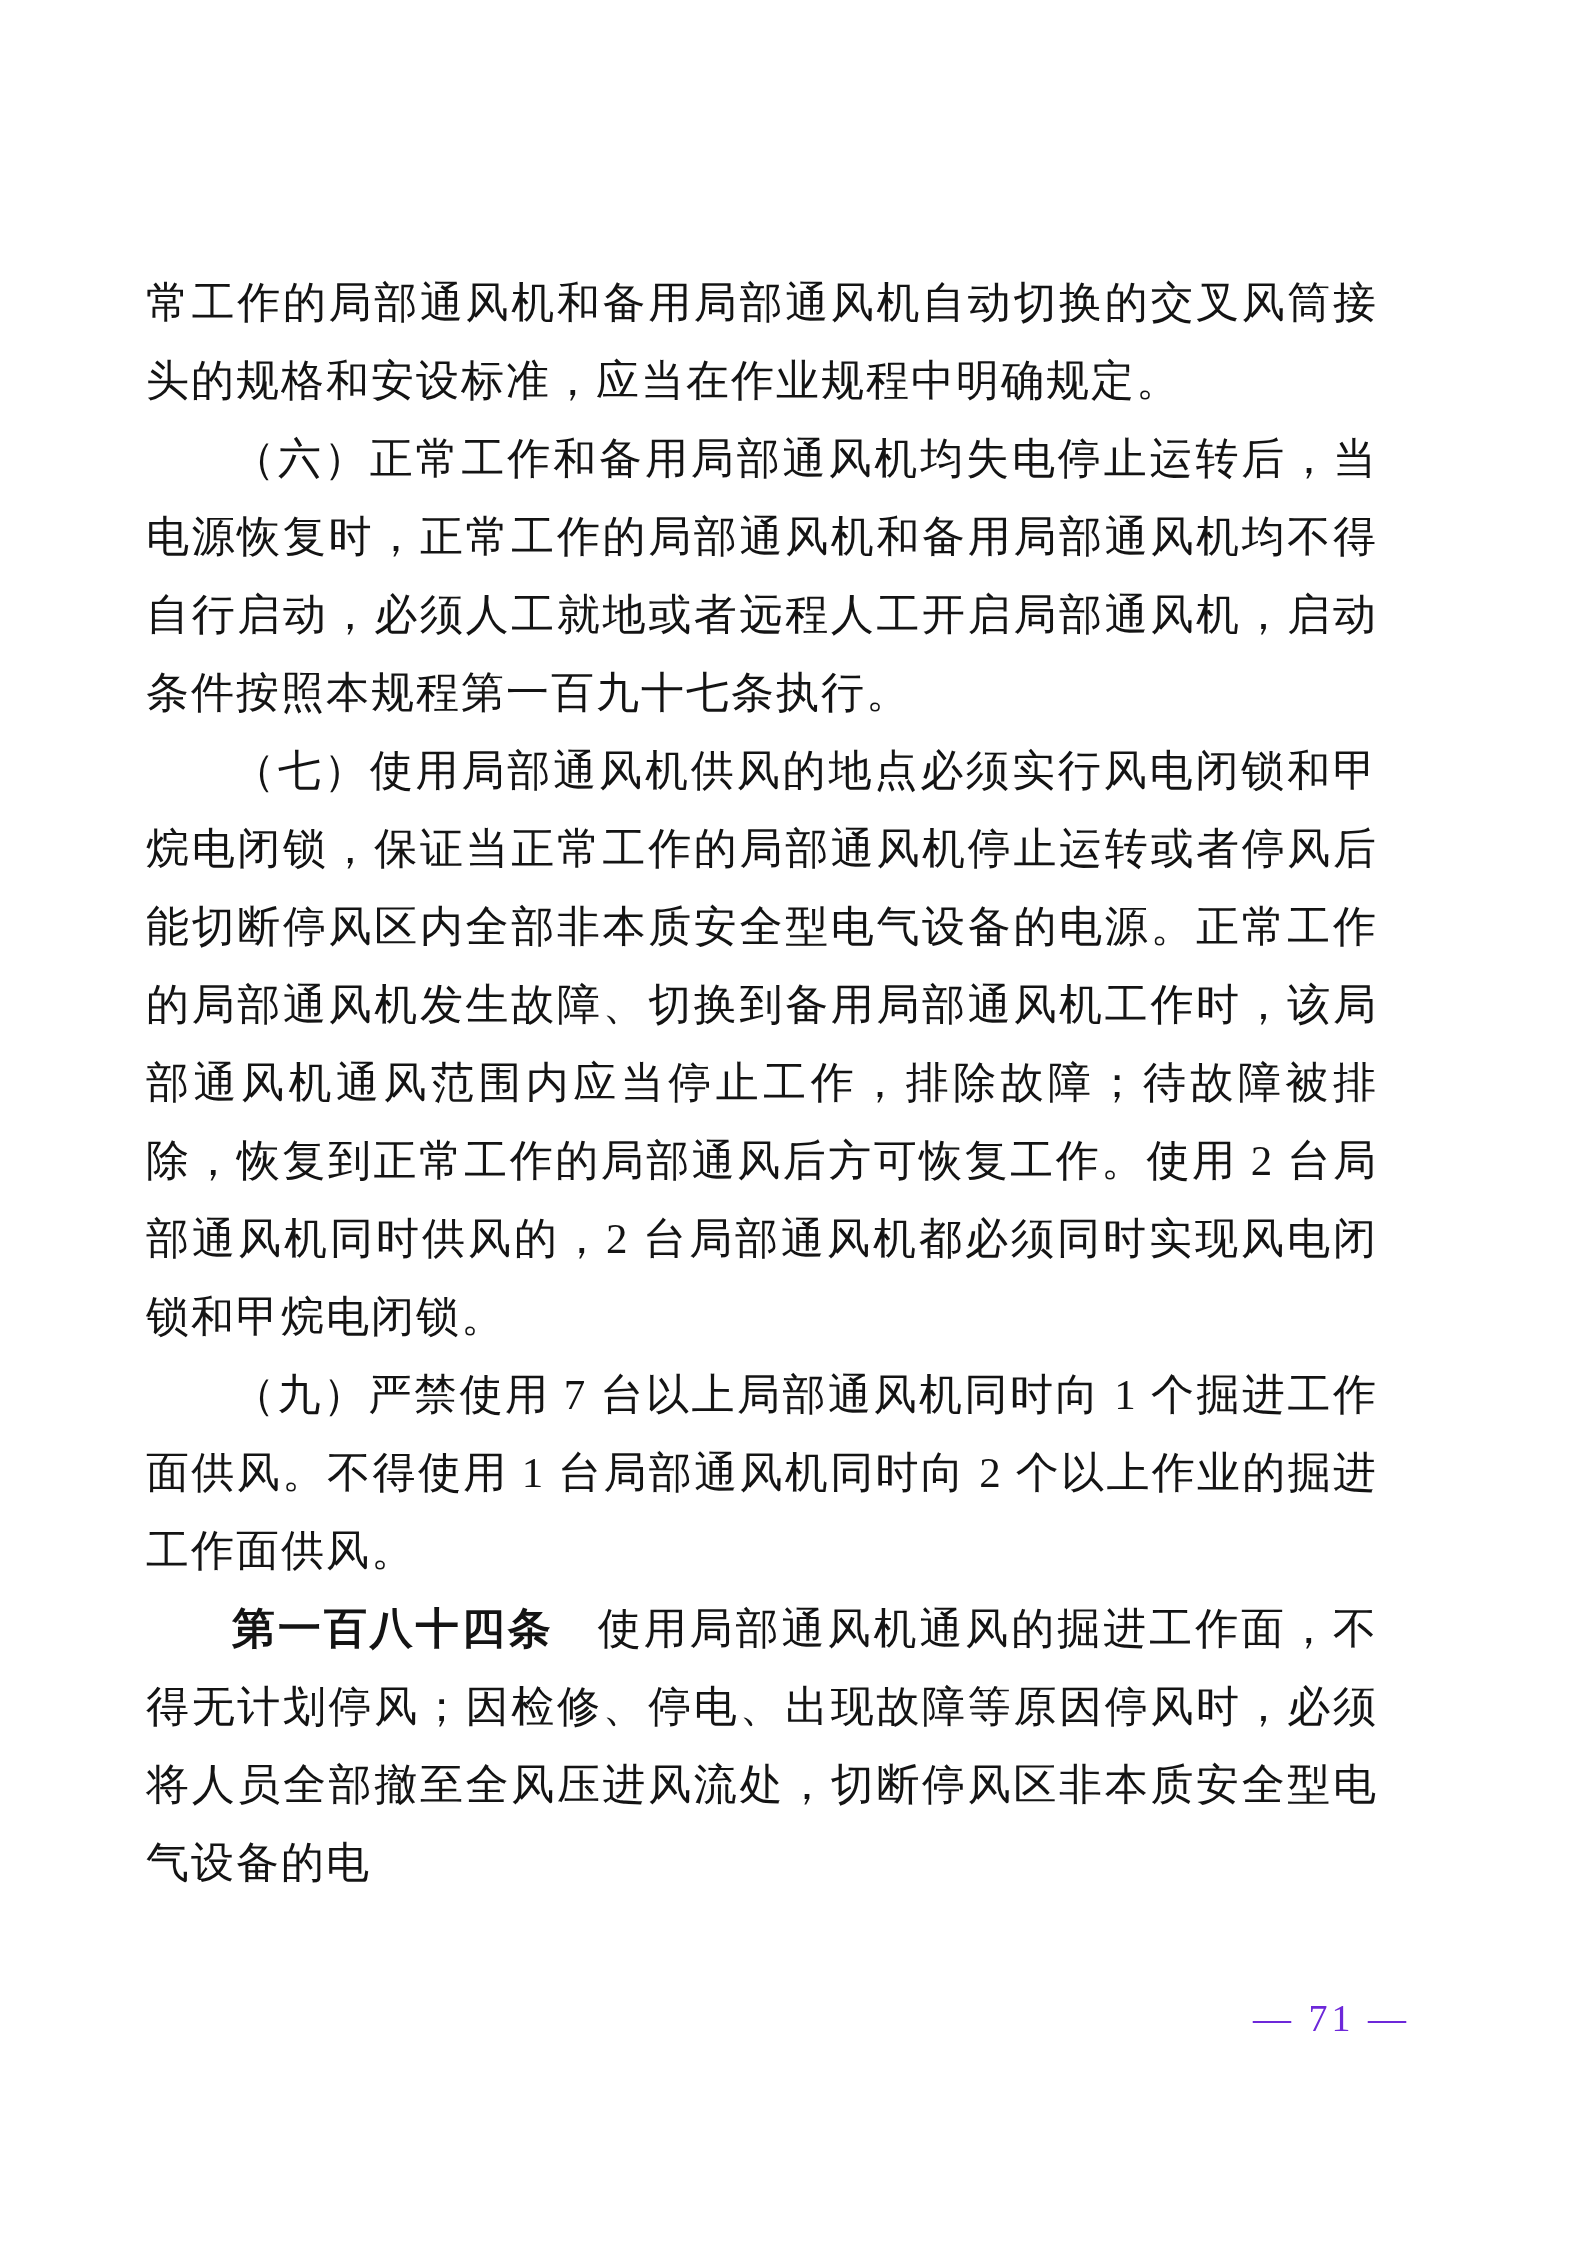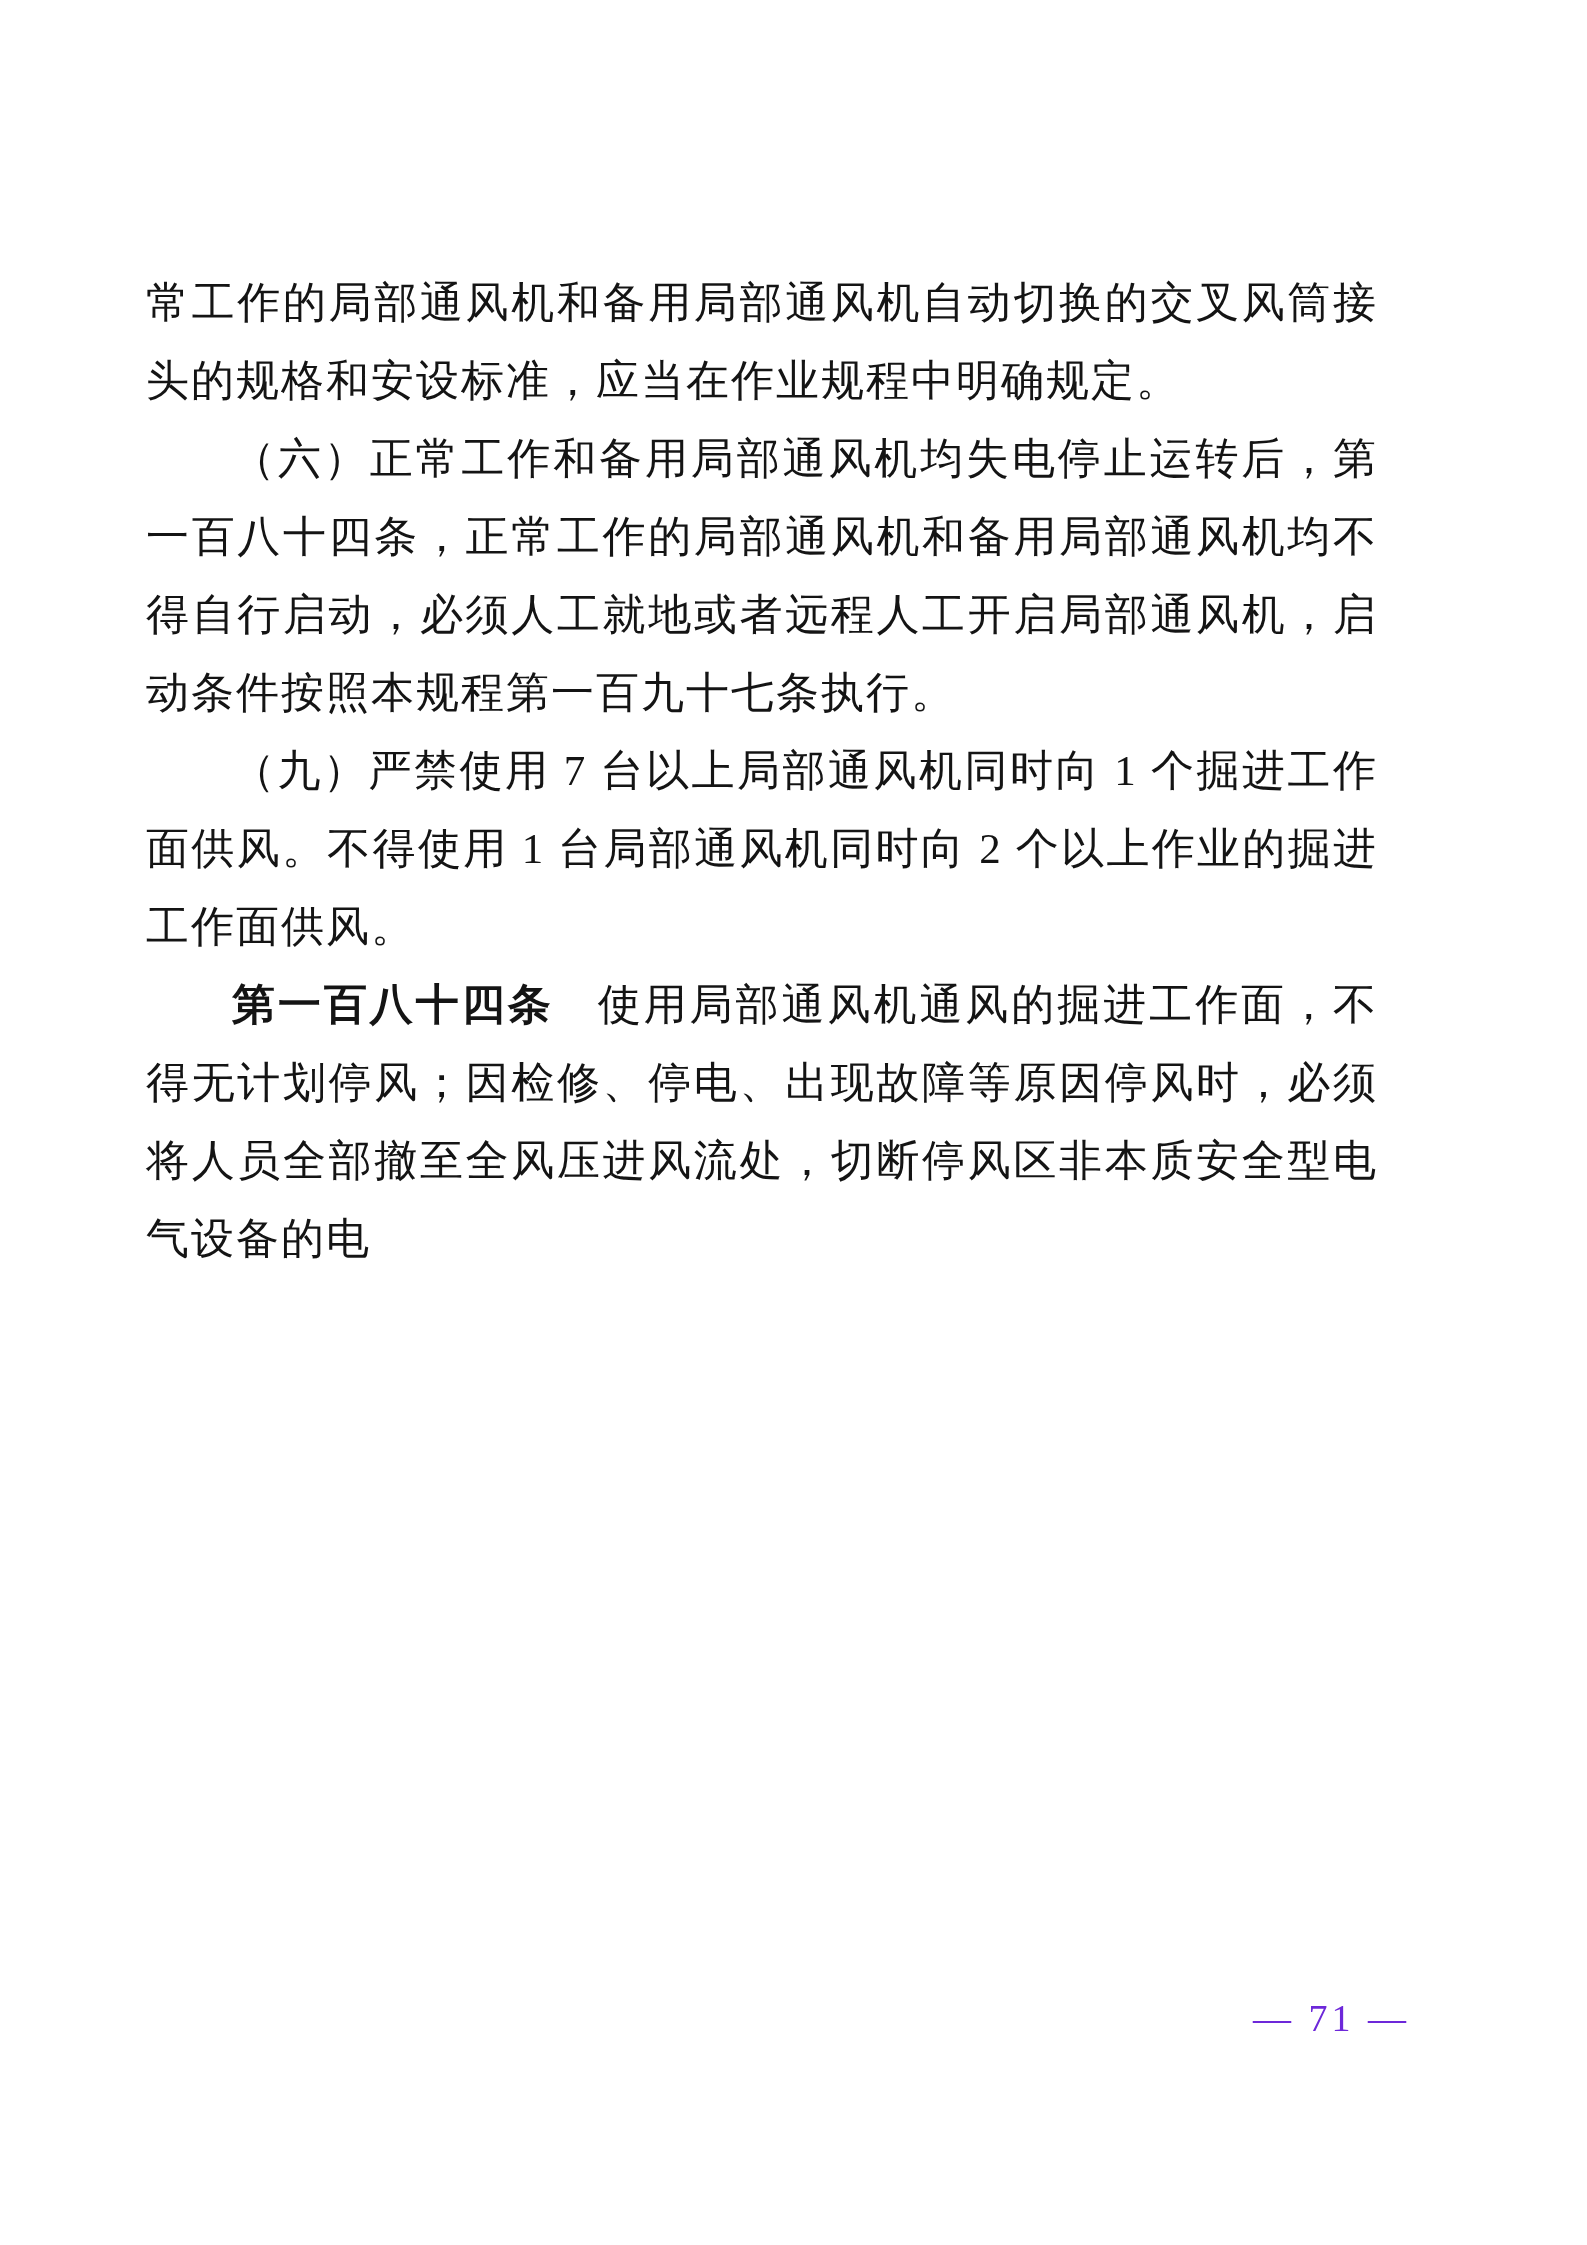--- a/index.html
+++ b/index.html
@@ -57,18 +57,19 @@
     color: #6d28d9;
     white-space: nowrap;
   }
 </style>
 </head>
 <body>
 
 <div class="page">
   <div class="text-block" id="text-block">
       <p>常工作的局部通风机和备用局部通风机自动切换的交叉风筒接头的规格和安设标准，应当在作业规程中明确规定。</p>
-      <p class="indent">（六）正常工作和备用局部通风机均失电停止运转后，第一百八十四条，正常工作的局部通风机和备用局部通风机均不得自行启动，必须人工就地或者远程人工开启局部通风机，启动条件按照本规程第一百九十七条执行。</p>
+      <p class="indent">（六）正常工作和备用局部通风机均失电停止运转后，当电源恢复时，正常工作的局部通风机和备用局部通风机均不得自行启动，必须人工就地或者远程人工开启局部通风机，启动条件按照本规程第一百九十七条执行。</p>
+      <p class="indent">（七）使用局部通风机供风的地点必须实行风电闭锁和甲烷电闭锁，保证当正常工作的局部通风机停止运转或者停风后能切断停风区内全部非本质安全型电气设备的电源。正常工作的局部通风机发生故障、切换到备用局部通风机工作时，该局部通风机通风范围内应当停止工作，排除故障；待故障被排除，恢复到正常工作的局部通风后方可恢复工作。使用 2 台局部通风机同时供风的，2 台局部通风机都必须同时实现风电闭锁和甲烷电闭锁。</p>
       <p class="indent">（九）严禁使用 7 台以上局部通风机同时向 1 个掘进工作面供风。不得使用 1 台局部通风机同时向 2 个以上作业的掘进工作面供风。</p>
       <p class="indent"><span class="bold-lead">第一百八十四条</span><span class="lead-gap"></span>使用局部通风机通风的掘进工作面，不得无计划停风；因检修、停电、出现故障等原因停风时，必须将人员全部撤至全风压进风流处，切断停风区非本质安全型电气设备的电</p>
     </div>
   <div class="page-number">— 71 —</div>
 </div>
 
 </body></html>

